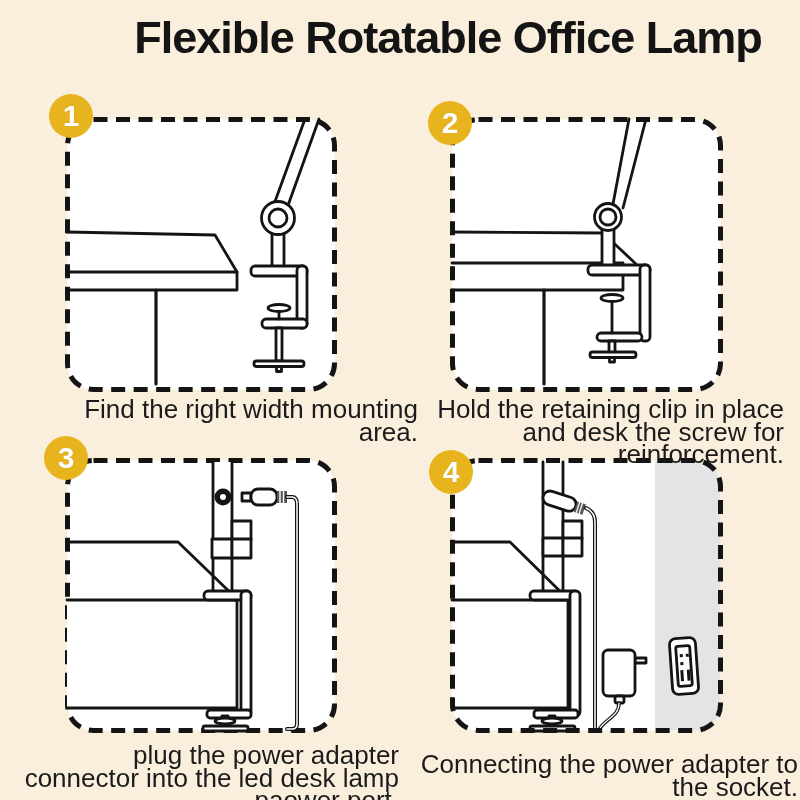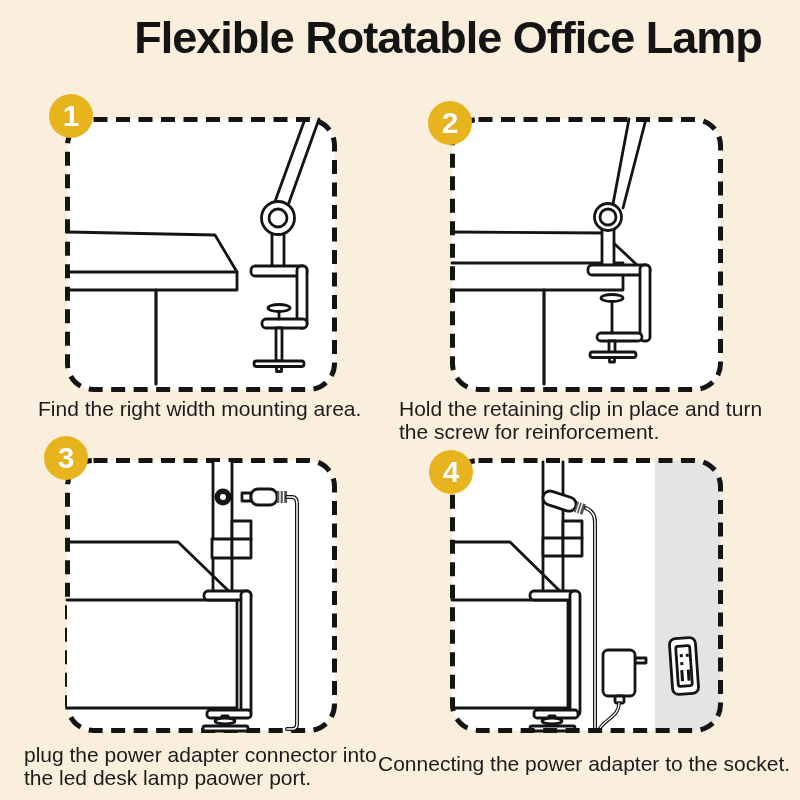--- a/index.html
+++ b/index.html
@@ -13,21 +13,21 @@
     font-size:45px;font-weight:bold;color:#141414;letter-spacing:-1px;padding-left:48px;
   }
   .panel{position:absolute;}
   .badge{
     position:absolute;width:44px;height:44px;border-radius:50%;
     background:#e7b41e;color:#ffffff;font-weight:bold;font-size:30px;
     display:flex;align-items:center;justify-content:center;z-index:5;
     text-shadow:0 0 1px rgba(120,90,0,.35);
   }
   .caption{
-    position:absolute;color:#1b1b1b;font-size:21px;line-height:22.5px;
+    position:absolute;color:#1b1b1b;font-size:26px;line-height:22.5px;text-align:right;
   }
   #badge1{left:49px;top:94px;}
   #badge2{left:428px;top:101px;}
   #badge3{left:44px;top:436px;}
   #badge4{left:429px;top:450px;}
   #panel1{left:65px;top:117px;}
   #panel2{left:450px;top:117px;}
   #panel3{left:65px;top:458px;}
   #panel4{left:450px;top:458px;}
   #caption1{left:38px;top:398px;width:380px;}
@@ -203,17 +203,17 @@
         <rect x="236.5" y="196" width="3" height="3" fill="#141414" stroke="none"></rect>
         <rect x="230.5" y="204" width="3" height="3" fill="#141414" stroke="none"></rect>
         <rect x="230" y="212" width="3" height="11" fill="#141414" stroke="none"></rect>
         <rect x="236.5" y="212" width="3" height="11" fill="#141414" stroke="none"></rect>
       </g>
     </g>
     <rect x="2.5" y="2.5" width="268" height="270" rx="26" fill="none" stroke="#141414" stroke-width="5" stroke-dasharray="14 8.5"></rect>
   </svg>
 
   <div class="caption" id="caption1">Find the right width mounting area.</div>
-  <div class="caption" id="caption2">Hold the retaining clip in place and turn the screw for reinforcement.</div>
+  <div class="caption" id="caption2">Hold the retaining clip in place and desk the screw for reinforcement.</div>
   <div class="caption" id="caption4">Connecting the power adapter to the socket.</div>
   <div class="caption" id="caption3">plug the power adapter connector into the led desk lamp paower port.</div>
 
 </div>
 
 </body></html>

